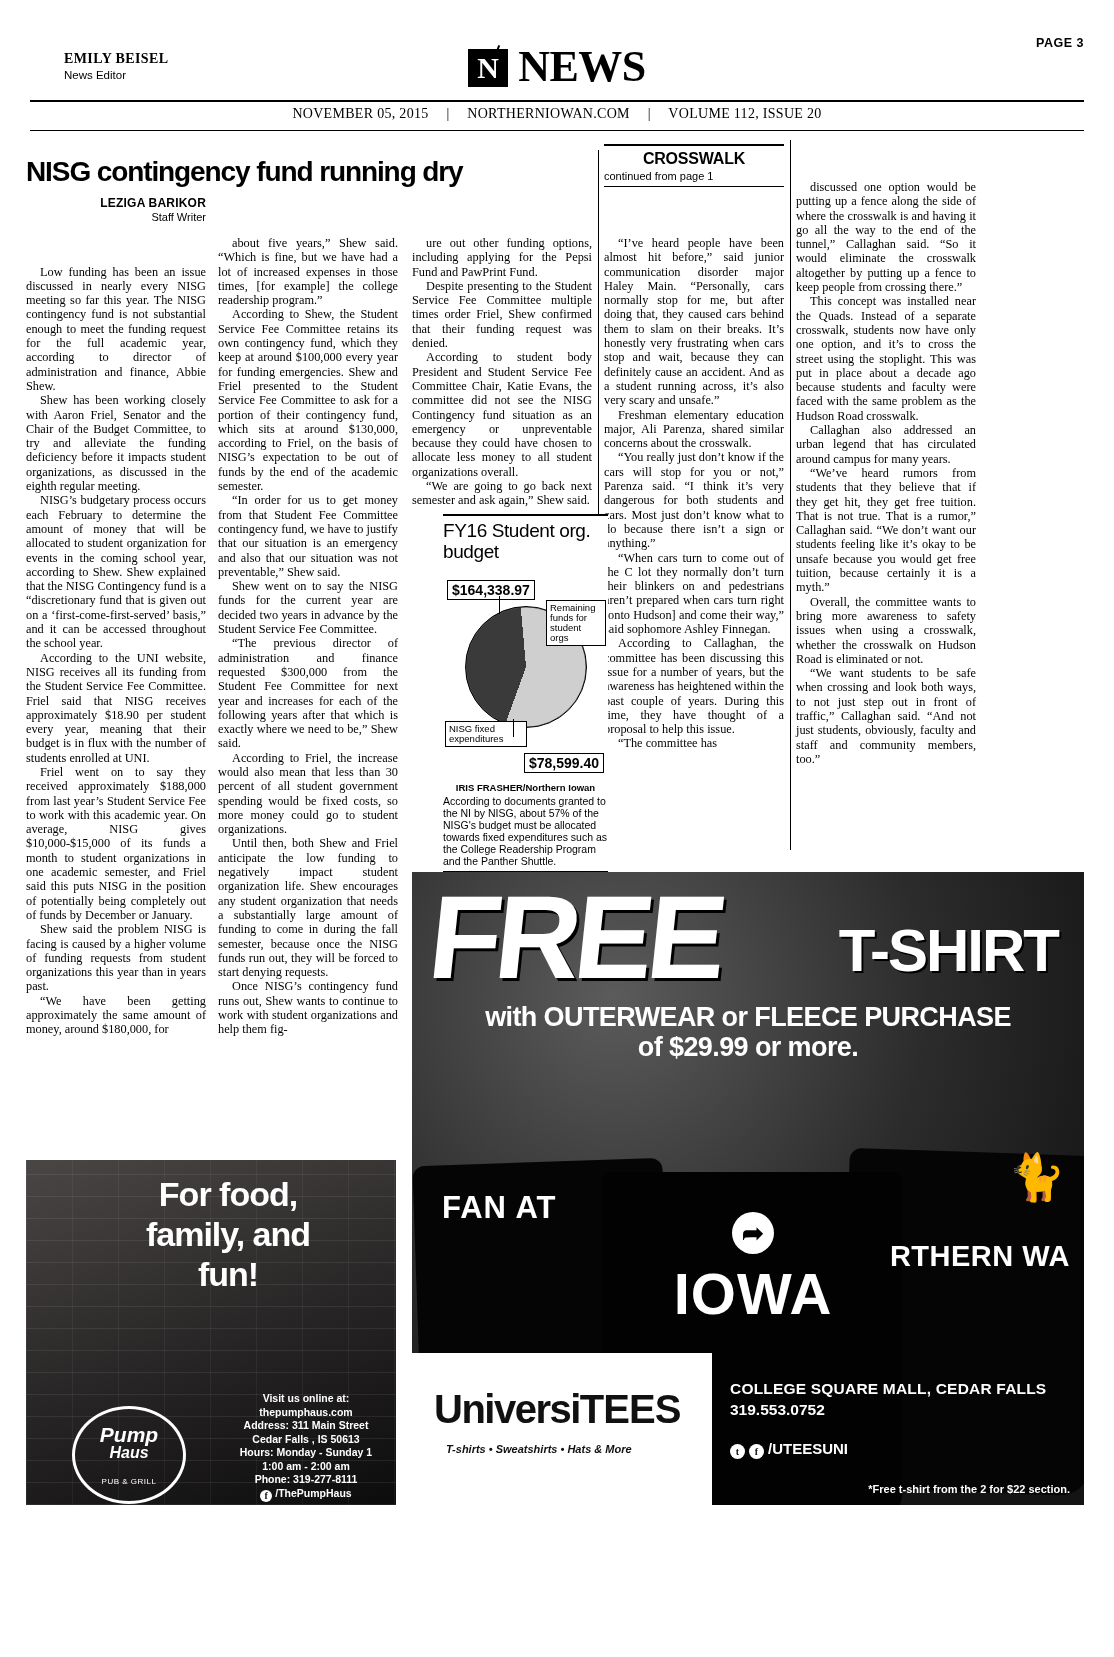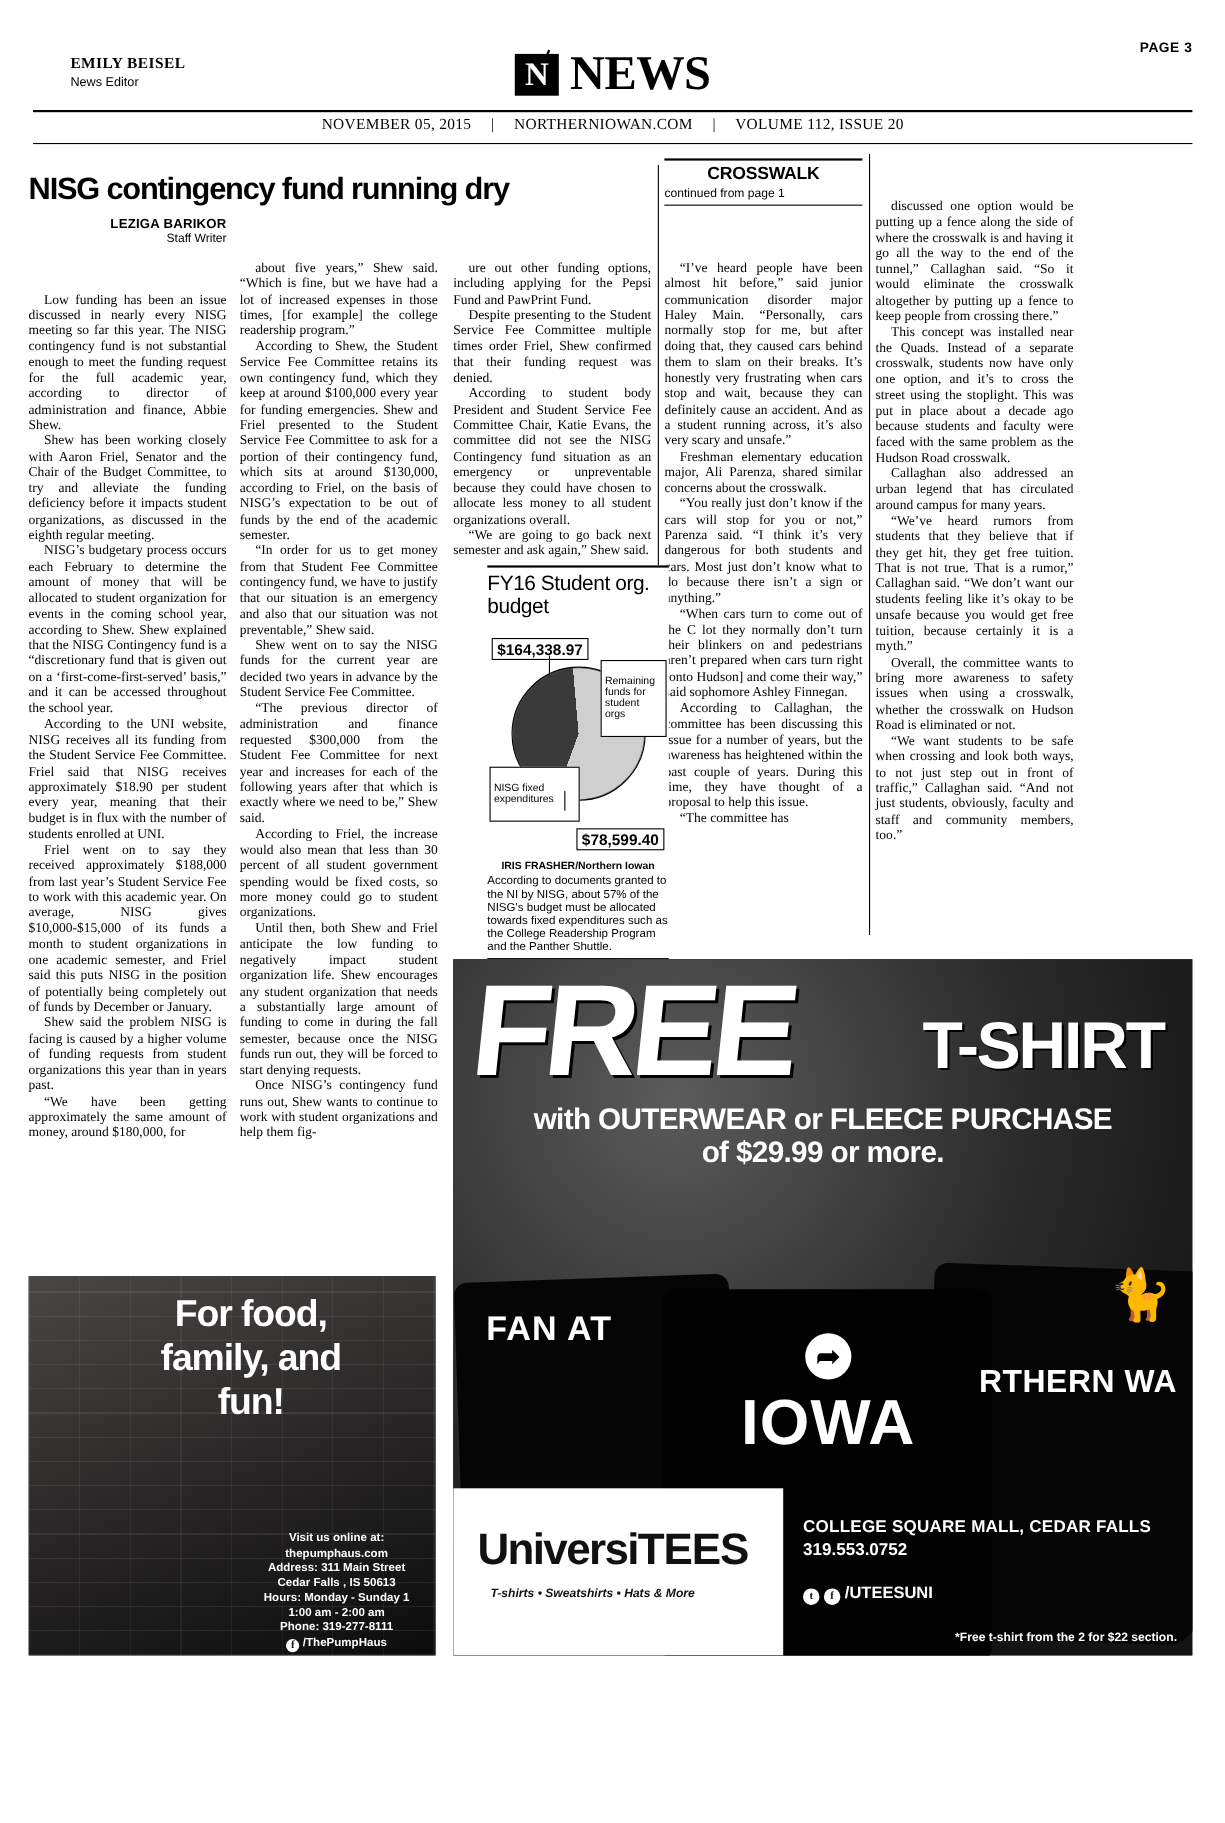--- a/index.html
+++ b/index.html
@@ -266,21 +266,21 @@
   }
   .val-top { left: 4px; top: 14px; }
   .val-bottom { right: 4px; bottom: 8px; }
   .lbl-box {
     position: absolute;
     border: 1px solid #000;
     background: #fff;
     font-family: "Liberation Sans", sans-serif;
     font-size: 9.5px;
     line-height: 10px;
-    padding: 14px 3px;
+    padding: 2px 3px;
   }
   .lbl-remaining { right: 2px; top: 34px; width: 52px; }
   .lbl-nisg { left: 2px; bottom: 34px; width: 74px; }
   .leader {
     position: absolute;
     background: #000;
   }
   .credit {
     font-family: "Liberation Sans", sans-serif;
     font-weight: bold;
@@ -725,20 +725,25 @@
       <div>Visit us online at: thepumphaus.com</div>
       <div>Address: 311 Main Street</div>
       <div>Cedar Falls , IS 50613</div>
       <div>Hours: Monday - Sunday 1</div>
       <div>1:00 am - 2:00 am</div>
       <div>Phone: 319-277-8111</div>
       <div>
         <span class="fb-circle">f</span><span>/ThePumpHaus</span>
       </div>
     </div>
+    <div class="pump-logo">
+      <div class="l1">Pump</div>
+      <div class="l2">Haus</div>
+      <div class="l3">PUB &amp; GRILL</div>
+    </div>
   </div>
 
   <div class="ad-tee">
     <div class="tee-bg"></div>
     <div class="free-word">FREE</div>
     <div class="tshirt-word">T-SHIRT</div>
     <div class="tee-sub1">with OUTERWEAR or FLEECE PURCHASE</div>
     <div class="tee-sub2">of $29.99 or more.</div>
 
     <div class="shirt shirt-left"></div>

